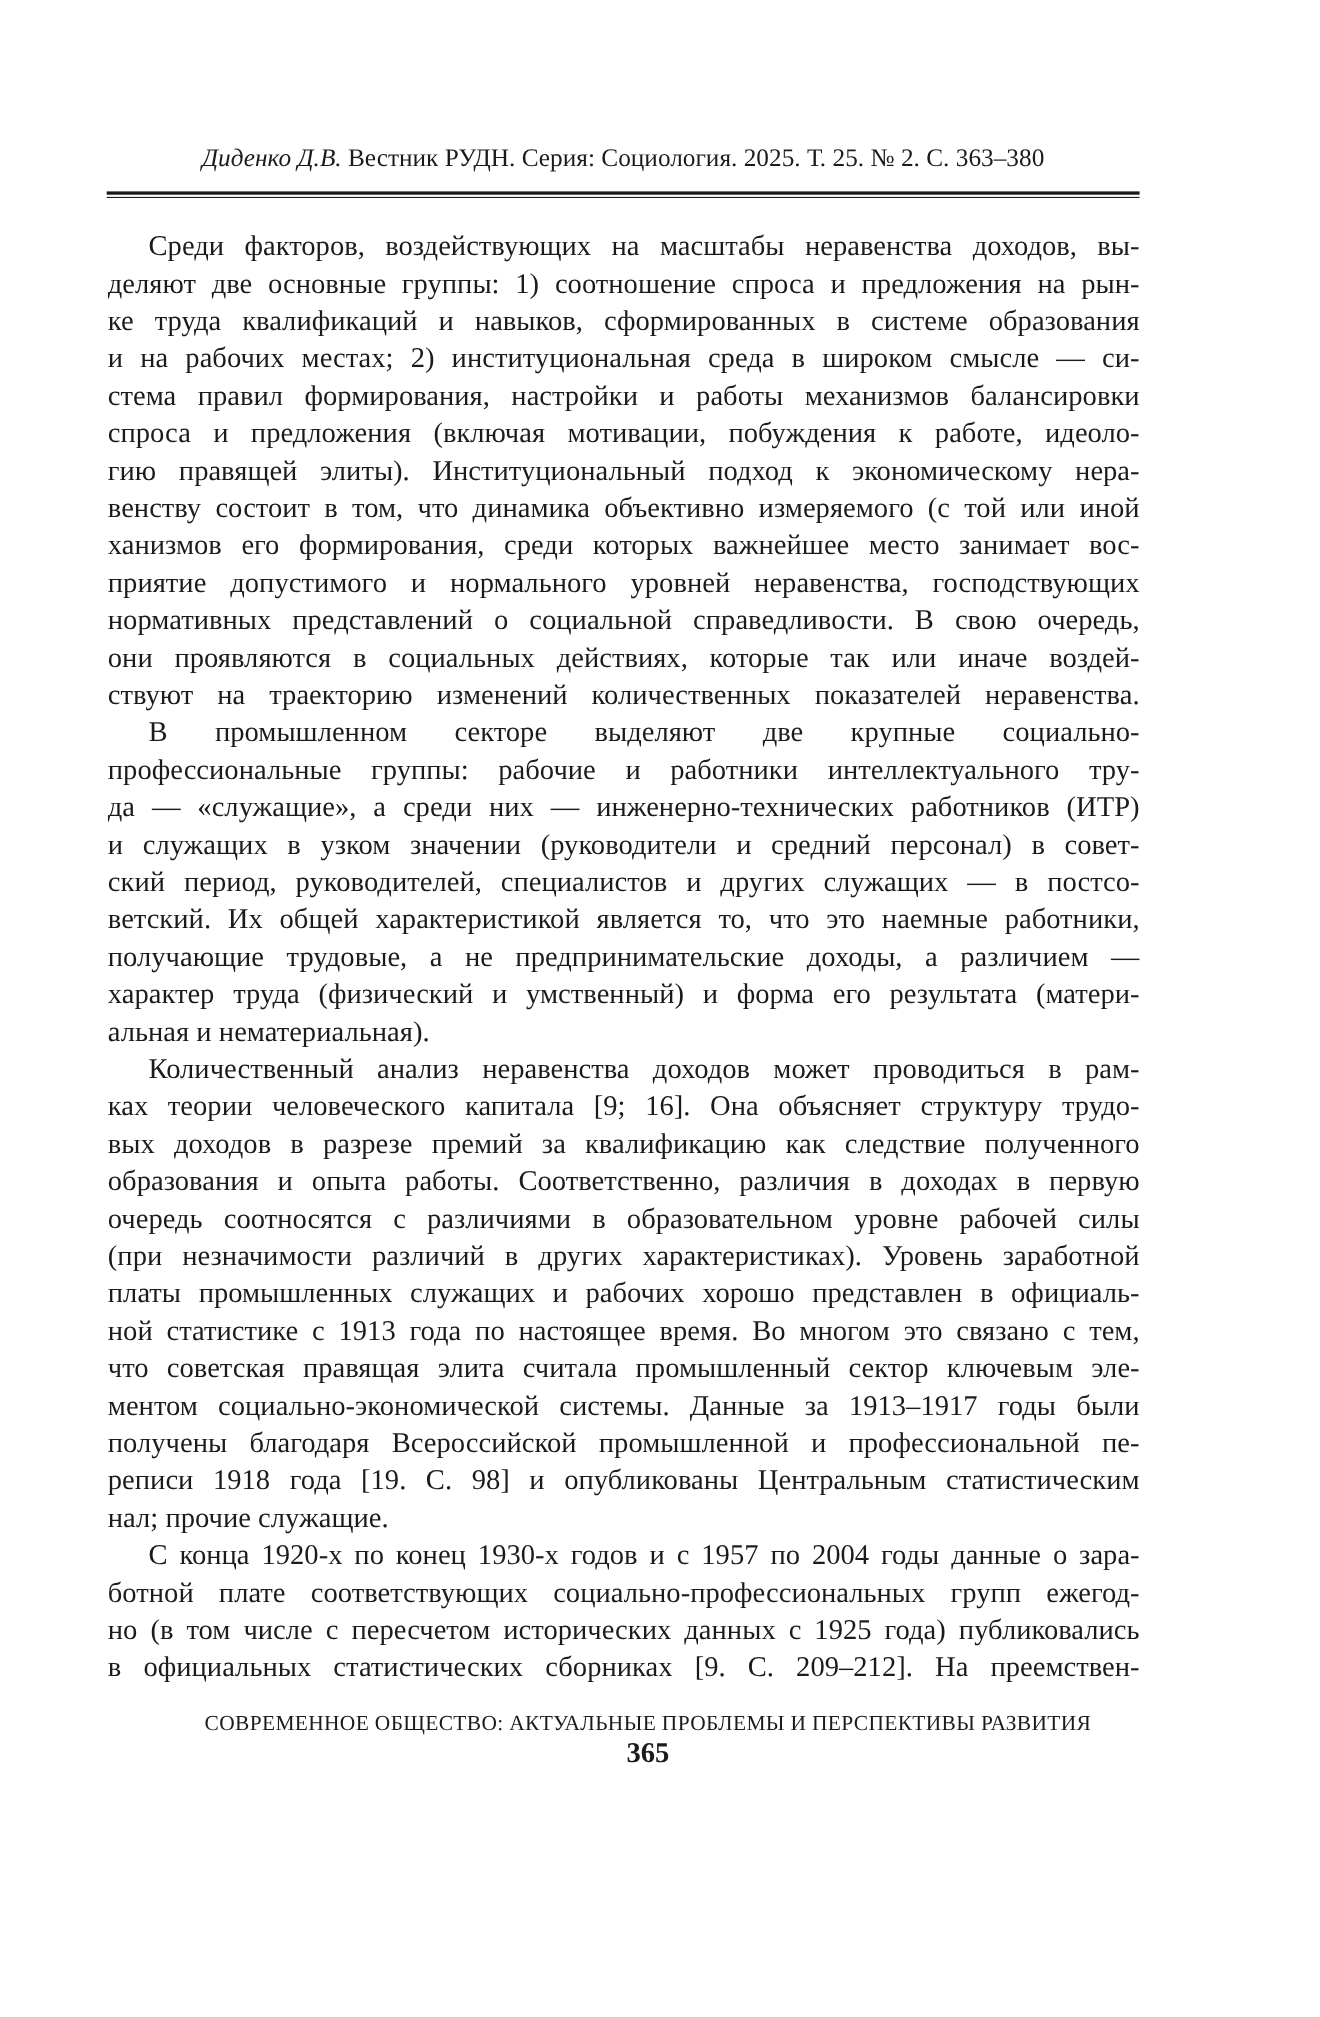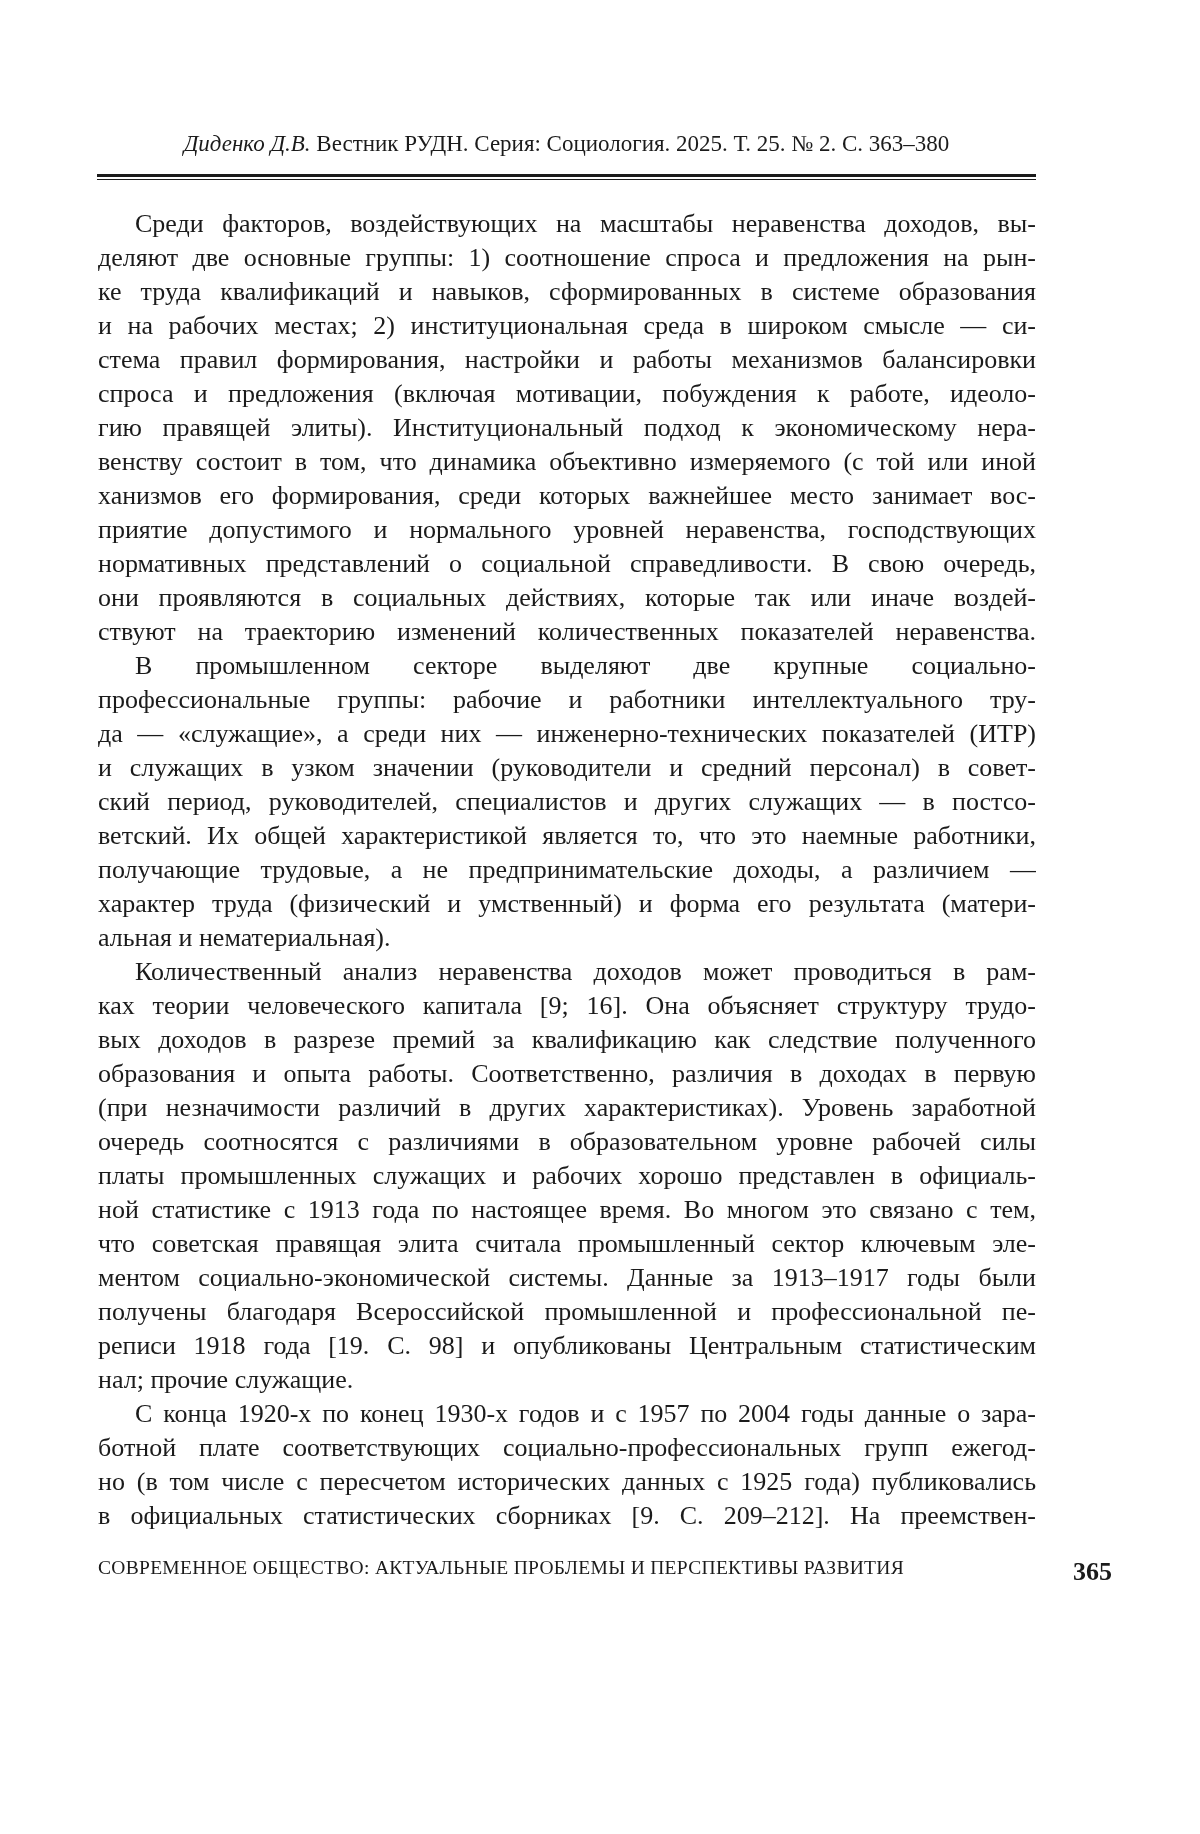--- a/index.html
+++ b/index.html
@@ -34,24 +34,25 @@
     font-size: 26px;
     line-height: 34px;
     height: 34px;
     overflow: hidden;
     text-align: justify;
     text-align-last: justify;
   }
   .line.indent { text-indent: 37px; }
   .line.end { text-align-last: left; }
   .footer {
-    margin: 24px 88px 0 98px;
+    margin: 24px 120px 0 98px;
     display: flex;
     justify-content: space-between;
-    align-items: flex-start;
+    align-items: center;
+    flex-direction: column;
   }
   .running-title {
     font-size: 19.5px;
     letter-spacing: 0.3px;
     white-space: nowrap;
   }
   .page-number { font-size: 26px; font-weight: bold; }
 </style>
 </head>
 <body>
@@ -74,35 +75,35 @@
         <div class="line">венству состоит в том, что динамика объективно измеряемого (с той или иной</div>
         <div class="line">ханизмов его формирования, среди которых важнейшее место занимает вос-</div>
         <div class="line">приятие допустимого и нормального уровней неравенства, господствующих</div>
         <div class="line">нормативных представлений о социальной справедливости. В свою очередь,</div>
         <div class="line">они проявляются в социальных действиях, которые так или иначе воздей-</div>
         <div class="line">ствуют на траекторию изменений количественных показателей неравенства.</div>
       </div>
       <div class="paragraph">
         <div class="line indent">В промышленном секторе выделяют две крупные социально-</div>
         <div class="line">профессиональные группы: рабочие и работники интеллектуального тру-</div>
-        <div class="line">да — «служащие», а среди них — инженерно-технических показателей (ИТР)</div>
+        <div class="line">да — «служащие», а среди них — инженерно-технических работников (ИТР)</div>
         <div class="line">и служащих в узком значении (руководители и средний персонал) в совет-</div>
         <div class="line">ский период, руководителей, специалистов и других служащих — в постсо-</div>
         <div class="line">ветский. Их общей характеристикой является то, что это наемные работники,</div>
         <div class="line">получающие трудовые, а не предпринимательские доходы, а различием —</div>
         <div class="line">характер труда (физический и умственный) и форма его результата (матери-</div>
         <div class="line end">альная и нематериальная).</div>
       </div>
       <div class="paragraph">
         <div class="line indent">Количественный анализ неравенства доходов может проводиться в рам-</div>
         <div class="line">ках теории человеческого капитала [9; 16]. Она объясняет структуру трудо-</div>
         <div class="line">вых доходов в разрезе премий за квалификацию как следствие полученного</div>
         <div class="line">образования и опыта работы. Соответственно, различия в доходах в первую</div>
+        <div class="line">очередь соотносятся с различиями в образовательном уровне рабочей силы</div>
         <div class="line">(при незначимости различий в других характеристиках). Уровень заработной</div>
-        <div class="line">очередь соотносятся с различиями в образовательном уровне рабочей силы</div>
         <div class="line">платы промышленных служащих и рабочих хорошо представлен в официаль-</div>
         <div class="line">ной статистике с 1913 года по настоящее время. Во многом это связано с тем,</div>
         <div class="line">что советская правящая элита считала промышленный сектор ключевым эле-</div>
         <div class="line">ментом социально-экономической системы. Данные за 1913–1917 годы были</div>
         <div class="line">получены благодаря Всероссийской промышленной и профессиональной пе-</div>
         <div class="line">реписи 1918 года [19. С. 98] и опубликованы Центральным статистическим</div>
         <div class="line end">нал; прочие служащие.</div>
       </div>
       <div class="paragraph">
         <div class="line indent">С конца 1920-х по конец 1930-х годов и с 1957 по 2004 годы данные о зара-</div>

